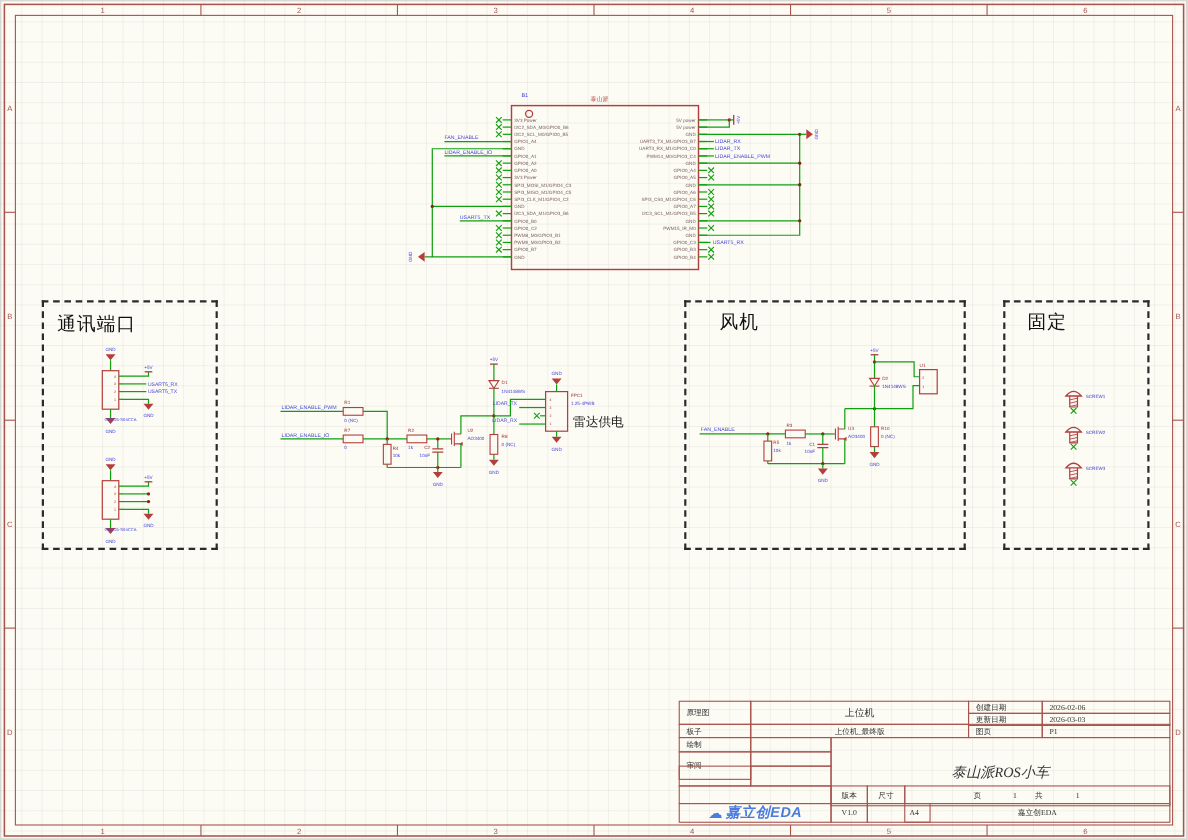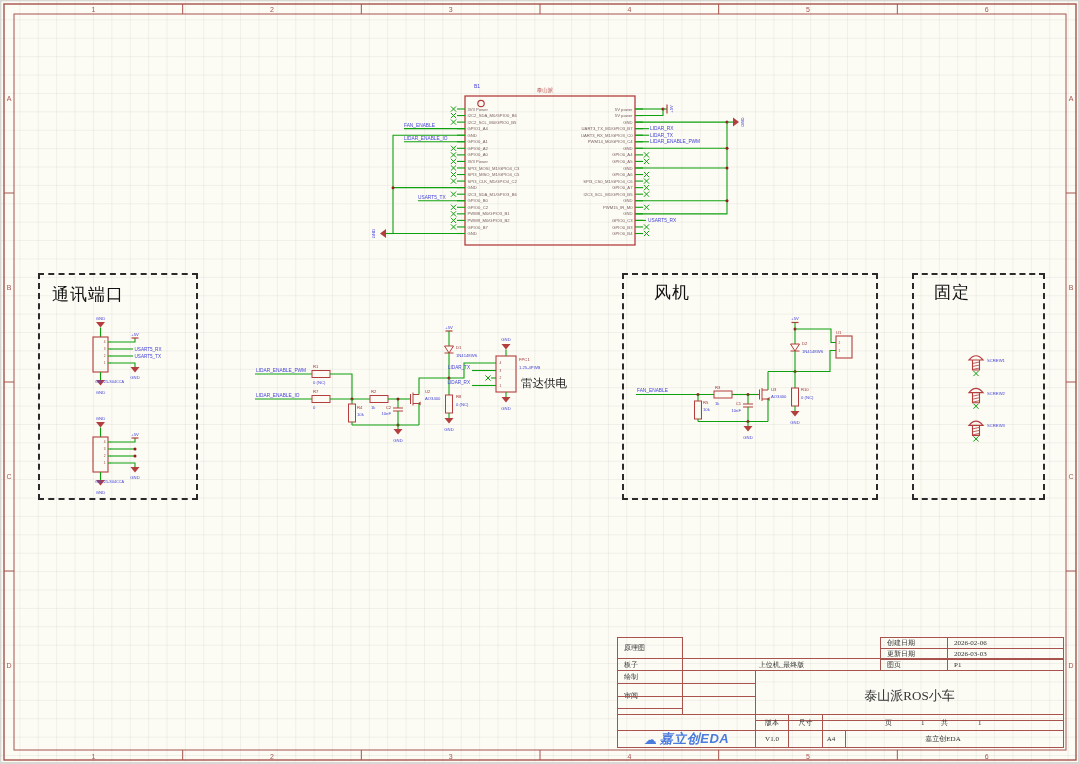--- a/index.html
+++ b/index.html
@@ -33,35 +33,36 @@
   </div>
   <div class="secbox" style="left:622px;top:273px;width:256px;height:227px;">
     <span class="sectitle" style="left:30px;top:6px;">风机</span>
   </div>
   <div class="secbox" style="left:912px;top:273px;width:133px;height:227px;">
     <span class="sectitle" style="left:20px;top:6px;">固定</span>
   </div>
 
   <div id="tblock">
     <div class="tbc lbl" style="left:0px;top:0px;width:66px;height:22px;">原理图</div>
+    <div class="tbc ctr" style="left:65px;top:0px;width:199px;height:22px;font-size:9px;">上位机</div>
     <div class="tbc lbl" style="left:263px;top:0px;width:68px;height:12px;">创建日期</div>
     <div class="tbc lbl" style="left:330px;top:0px;width:117px;height:12px;">2026-02-06</div>
     <div class="tbc lbl" style="left:263px;top:11px;width:68px;height:12px;">更新日期</div>
     <div class="tbc lbl" style="left:330px;top:11px;width:117px;height:12px;">2026-03-03</div>
     <div class="tbc lbl" style="left:0px;top:21px;width:66px;height:13px;">板子</div>
     <div class="tbc ctr" style="left:65px;top:21px;width:199px;height:13px;">上位机_最终版</div>
     <div class="tbc lbl" style="left:263px;top:21px;width:68px;height:13px;">图页</div>
     <div class="tbc lbl" style="left:330px;top:21px;width:117px;height:13px;">P1</div>
     <div class="tbc lbl" style="left:0px;top:33px;width:66px;height:14px;">绘制</div>
     <div class="tbc" style="left:65px;top:33px;width:74px;height:14px;"></div>
     <div class="tbc lbl" style="left:0px;top:46px;width:66px;height:26px;">审阅</div>
     <div class="tbc" style="left:65px;top:46px;width:74px;height:14px;"></div>
     <div class="tbc" style="left:0px;top:59px;width:66px;height:19px;"></div>
     <div class="tbc" style="left:65px;top:59px;width:74px;height:19px;"></div>
-    <div class="tbc ctr" style="left:138px;top:33px;width:309px;height:51px;font-size:13px;">泰山派ROS小车</div>
+    <div class="tbc ctr" style="left:138px;top:33px;width:309px;height:63px;font-size:13px;font-style:italic;">泰山派ROS小车</div>
     <div class="tbc" style="left:0px;top:77px;width:139px;height:17px;"></div>
     <div class="tbc ctr" style="left:138px;top:77px;width:34px;height:17px;text-align:center;">版本</div>
     <div class="tbc ctr" style="left:171px;top:77px;width:35px;height:17px;">尺寸</div>
     <div class="tbc" style="left:205px;top:77px;width:242px;height:17px;">
       <span class="pgspan" style="left:62px;">页</span>
       <span class="pgspan" style="left:98px;">1</span>
       <span class="pgspan" style="left:118px;">共</span>
       <span class="pgspan" style="left:155px;">1</span>
     </div>
     <div class="tbc logo-cell" style="left:0px;top:93px;width:139px;height:18px;">

